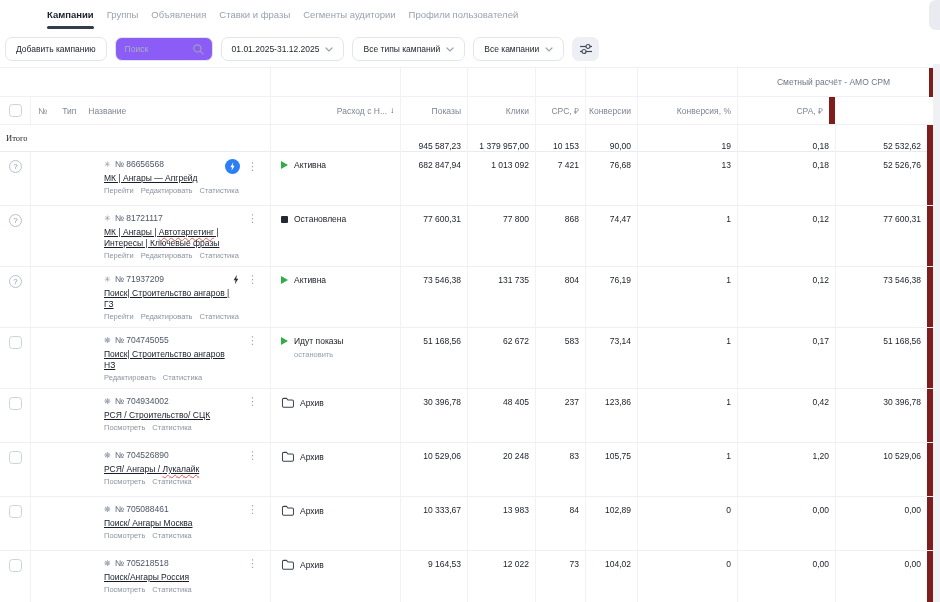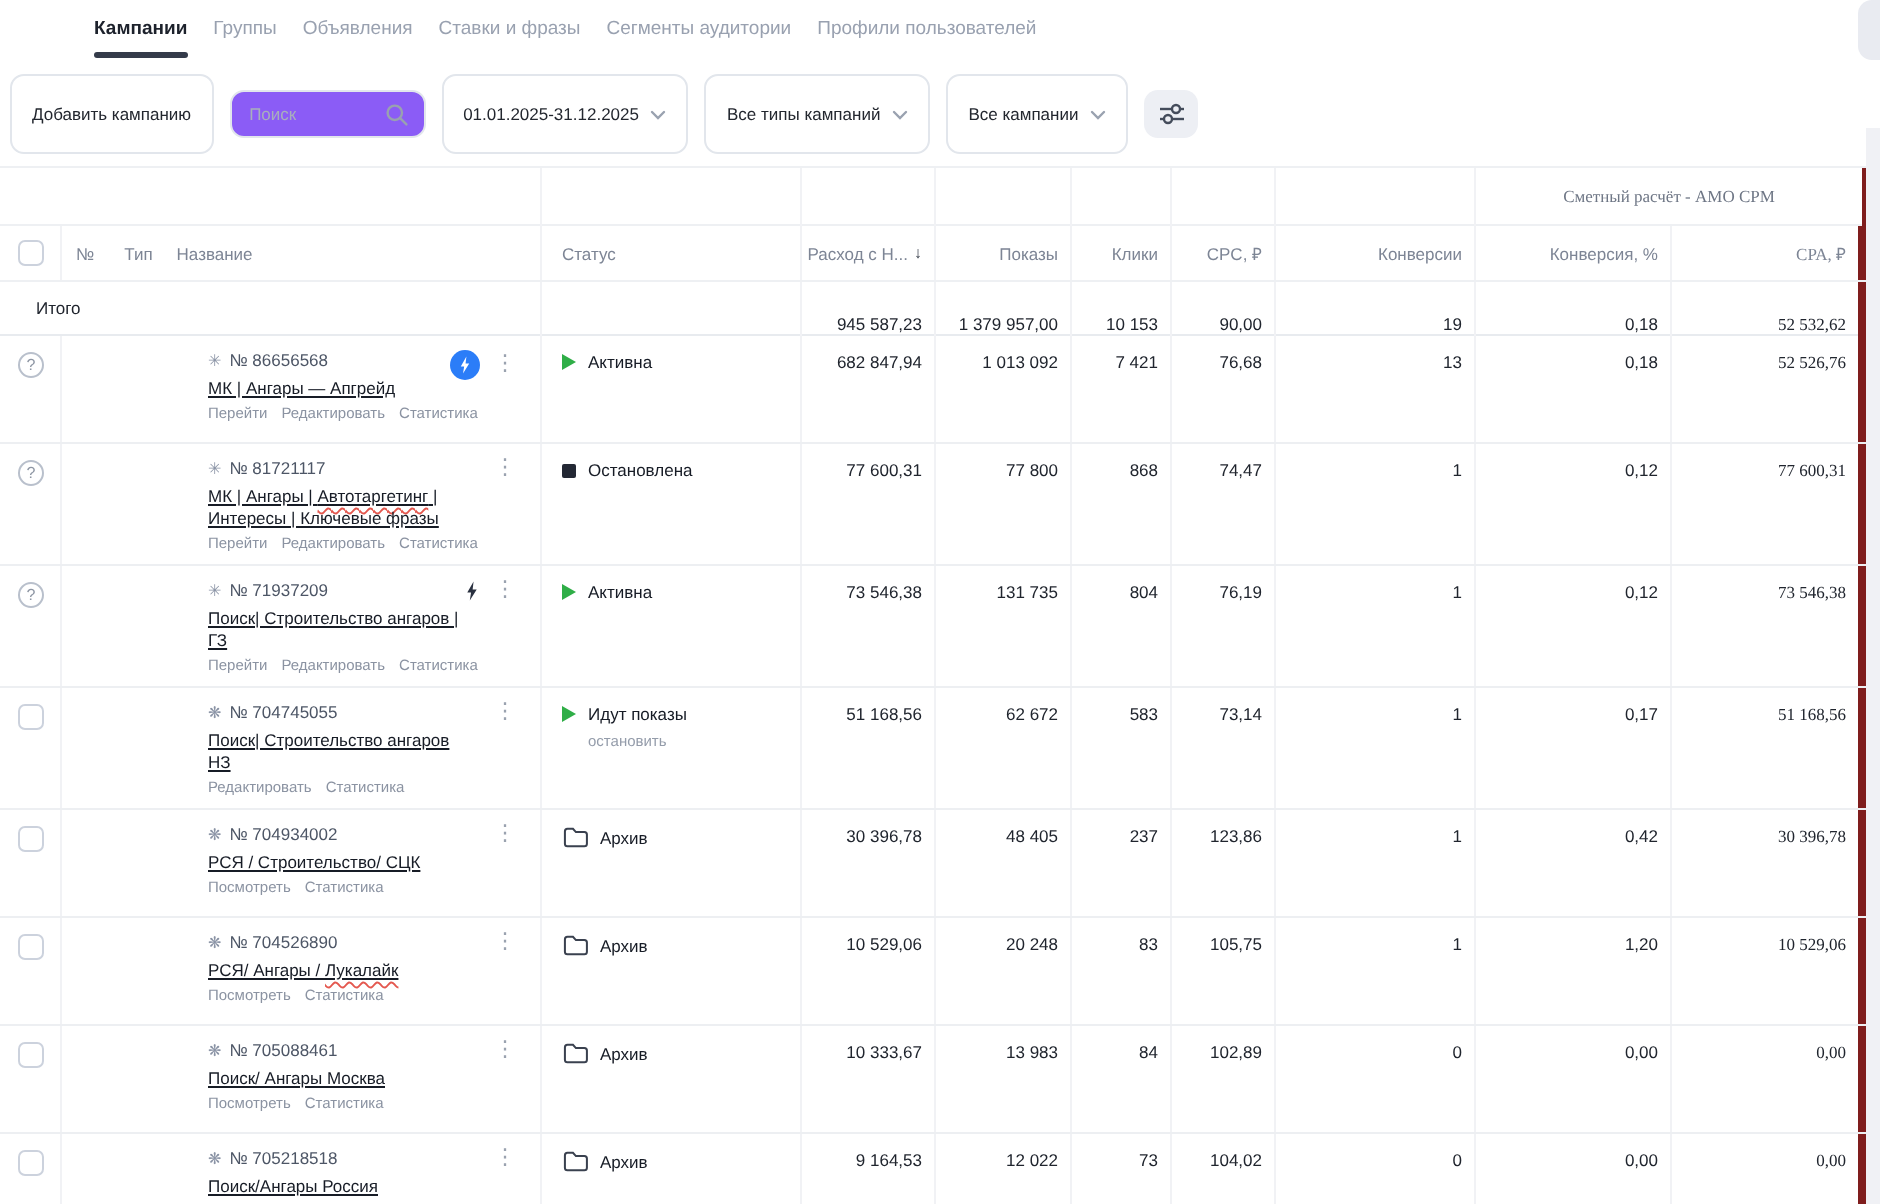--- a/index.html
+++ b/index.html
@@ -12,51 +12,51 @@
   .corner-top { position: absolute; right: 0; top: 0; width: 11px; height: 30px; background: #e9ebf1; border-radius: 7px 0 0 7px; }
 
   
   .tabs { display: flex; gap: 13px; padding: 9px 0 0 22px; height: 32px; font-size: 9.5px; align-items: flex-start; }
   .tab { color: #99a1b0; position: relative; padding-bottom: 9px; cursor: pointer; white-space: nowrap; }
   .tab.active { color: #1d222c; font-weight: bold; margin-left: 25px; }
   .tab.active::after { content: ""; position: absolute; left: 0; right: 0; bottom: 0; height: 3px; background: #343b4a; border-radius: 2px; }
 
   
   .toolbar { display: flex; gap: 8px; align-items: center; padding: 5px 0 6px 5px; }
-  .btn, .pill { height: 40px; display: flex; align-items: center; gap: 6px; border: 1px solid #e2e6ec; border-radius: 7px; background: #fff; font-size: 8.5px; color: #23272f; padding: 0 10px; white-space: nowrap; cursor: pointer; }
+  .btn, .pill { height: 24px; display: flex; align-items: center; gap: 6px; border: 1px solid #e2e6ec; border-radius: 7px; background: #fff; font-size: 8.5px; color: #23272f; padding: 0 10px; white-space: nowrap; cursor: pointer; }
   .search { position: relative; width: 98px; height: 24px; border: 1px solid #e2e6ec; border-radius: 7px; background: #8b5cf6; }
   .search input { width: 100%; height: 100%; border: none; outline: none; background: transparent; font-family: "Liberation Sans", sans-serif; font-size: 8.5px; color: #23272f; padding: 0 22px 0 9px; }
   .search input::placeholder { color: #a8afbc; }
   .search .mag { position: absolute; right: 7px; top: 5px; }
   .filter-btn { width: 27px; height: 24px; background: #edeff4; border: none; border-radius: 7px; display: flex; align-items: center; justify-content: center; cursor: pointer; }
 
   
   .table { width: 933px; border-top: 1px solid #eef0f3; font-size: 8.5px; }
   .bl { border-left: 1px solid #f1f2f5; }
-  .br { border-right: 4px solid #7f1d1d; font-family: Liberation Serif, serif; }
+  .br { border-right: 6px solid #7f1d1d; }
 
   .grow { display: grid; grid-template-columns: 270px 130px 67px 68px 50px 52px 100px 198px 98px; height: 29px; border-bottom: 1px solid #eef0f3; }
   .grow .glabel { text-align: center; line-height: 29px; color: #6e7685; }
 
   .hrow { display: grid; grid-template-columns: 30px 240px 130px 67px 68px 50px 52px 100px 98px 98px; height: 28px; border-bottom: 1px solid #eef0f3; color: #7d8595; }
   .hrow > div { display: flex; align-items: center; }
   .h-main span { display: inline-block; }
   .h-num { margin-left: 7px; }
   .h-type { margin-left: 15px; }
   .h-name { margin-left: 12px; }
   .h-status { padding-left: 10px; }
   .h-r { justify-content: flex-end; padding-right: 6px; gap: 3px; }
   .sort-arrow { color: #343b47; font-size: 8px; }
 
   .cb { width: 13px; height: 13px; border: 1px solid #ccd2dd; border-radius: 3.5px; background: #fff; display: inline-block; cursor: pointer; }
   .h-lead { padding-left: 9px; }
 
   .totrow { display: grid; grid-template-columns: 270px 130px 67px 68px 50px 52px 100px 98px 98px; height: 27px; border-bottom: 1px solid #e8ebef; color: #20252e; }
   .totrow > div { line-height: 26px; }
-  .tot-label { padding-left: 18px; }
+  .tot-label { padding-left: 6px; font-family: Liberation Serif, serif; }
 
   .trow { display: grid; grid-template-columns: 30px 240px 130px 67px 68px 50px 52px 100px 98px 98px; border-bottom: 1px solid #edeff2; min-height: 54px; }
   .c-lead { padding: 8px 0 0 9px; }
   .help { width: 13px; height: 13px; border: 1px solid #b9c0cc; border-radius: 50%; color: #8d95a3; font-size: 8px; display: flex; align-items: center; justify-content: center; cursor: pointer; }
   .c-main { position: relative; padding: 7px 38px 6px 73px; }
   .line1 { display: flex; align-items: center; gap: 4px; }
   .ticon { color: #8a93a5; font-size: 8px; }
   .numlabel { color: #4d5666; }
   .name { margin-top: 4px; color: #171c26; line-height: 11px; max-width: 168px; text-decoration: underline; }
   .mark { text-decoration: underline; text-decoration-style: wavy; text-decoration-color: #e4584f; text-decoration-thickness: 1px; text-underline-offset: 2px; }
@@ -141,21 +141,20 @@
 
     <div class="hrow">
       <div class="h-lead">
           <span class="cb"></span>
         </div>
       <div class="h-main bl">
         <span class="h-num">№</span>
         <span class="h-type">Тип</span>
         <span class="h-name">Название</span>
       </div>
-      <div class="h-status bl">Статус</div>
       <div class="h-r bl">
         <span>Расход с Н...</span>
         <span class="sort-arrow">↓</span>
       </div>
       <div class="h-r bl">Показы</div>
       <div class="h-r bl">Клики</div>
       <div class="h-r bl">CPC, ₽</div>
       <div class="h-r bl">Конверсии</div>
       <div class="h-r bl">Конверсия, %</div>
       <div class="h-r bl br">CPA, ₽</div>

